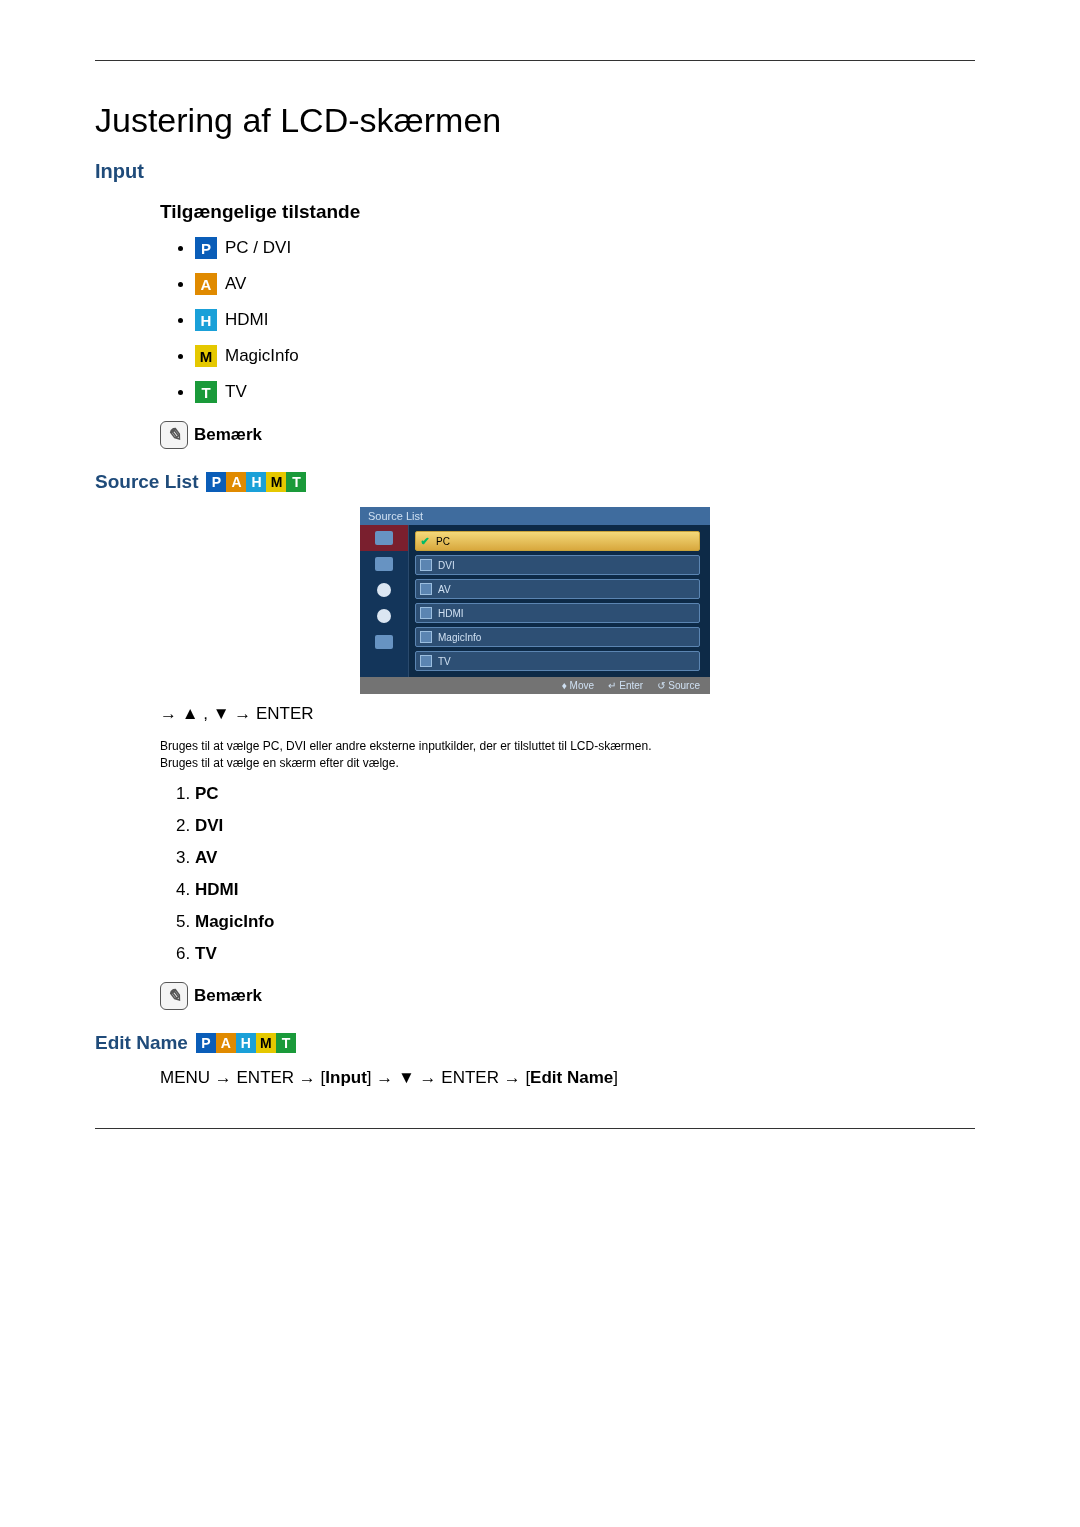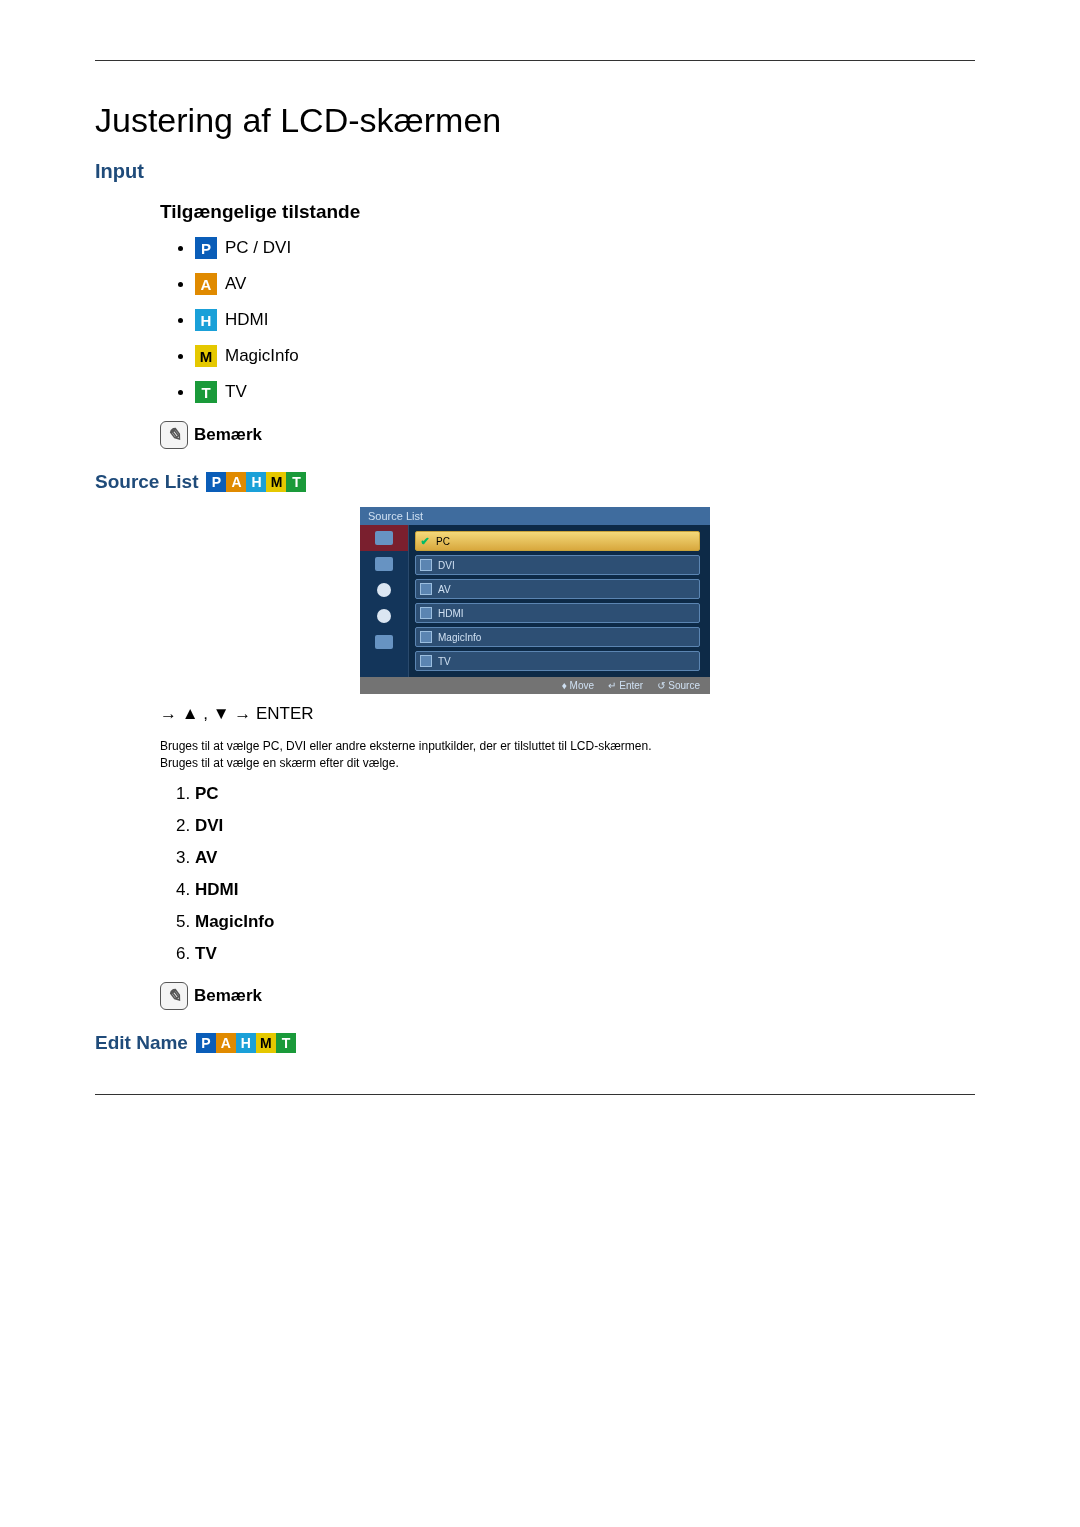--- a/index.html
+++ b/index.html
@@ -345,15 +345,23 @@
     <span>Edit Name</span>
     <span class="badge-strip">
       <span class="badge badge-p">P</span>
       <span class="badge badge-a">A</span>
       <span class="badge badge-h">H</span>
       <span class="badge badge-m">M</span>
       <span class="badge badge-t">T</span>
     </span>
   </h3>
 
+  <div class="menu-path">
+    <span>MENU</span> →
+    <span>ENTER</span> →
+    [<span class="bold">Input</span>] →
+    <span>▼</span> →
+    <span>ENTER</span> →
+    [<span class="bold">Edit Name</span>]
+  </div>
 
   <div class="rule-bottom"></div>
 </div>
 
 </body></html>

